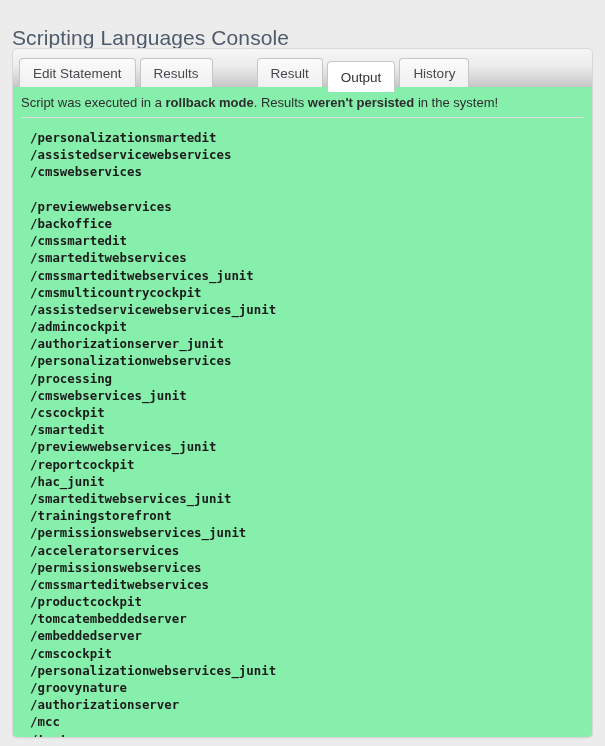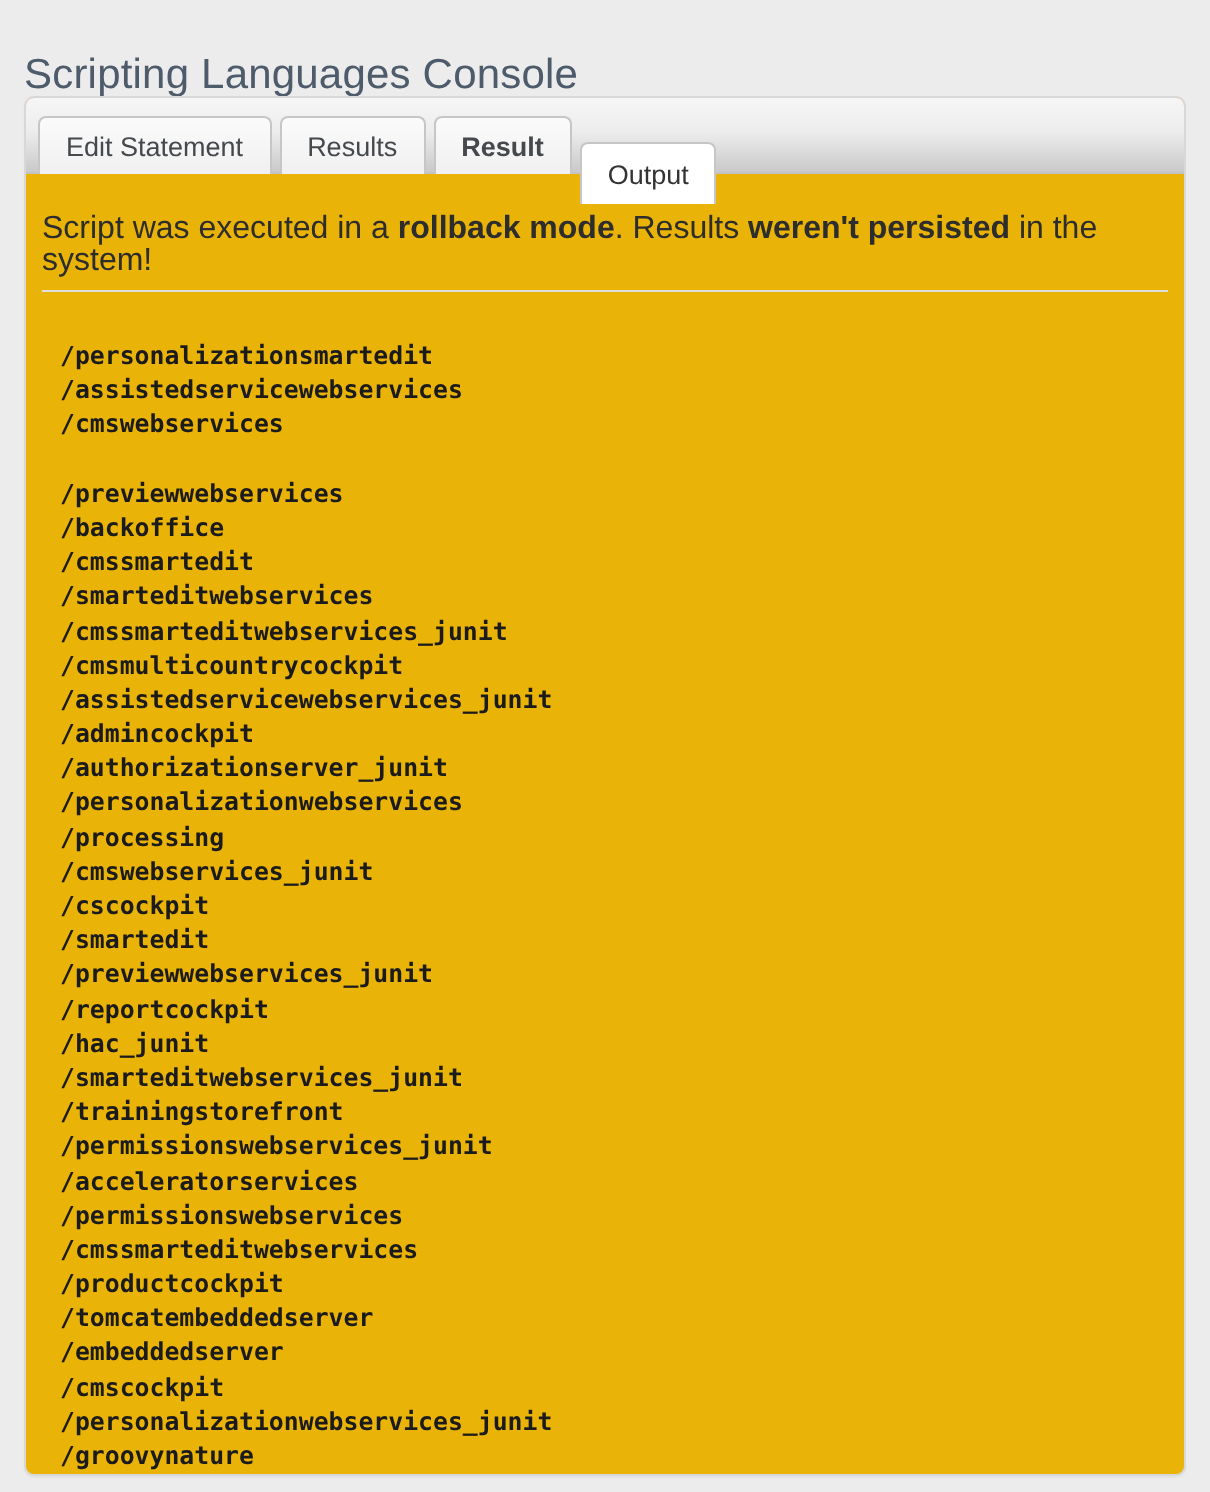--- a/index.html
+++ b/index.html
@@ -22,21 +22,21 @@
     letter-spacing: 0.1px;
     line-height: 26px;
   }
 
   #console-panel {
     position: absolute;
     left: 12px;
     top: 48px;
     width: 581px;
     height: 690px;
-    background: #eab308;
+    background: #86efac;
     border: 1px solid #d8d8d8;
     border-radius: 5px;
     box-sizing: border-box;
     box-shadow: 0 1px 1px rgba(0,0,0,0.04);
     overflow: hidden;
   }
 
   #tab-strip {
     height: 38px;
     background: linear-gradient(to bottom, #f6f6f6 0%, #ededed 45%, #c9c9c9 100%);
@@ -62,36 +62,37 @@
     border-bottom: none;
     border-radius: 4px 4px 0 0;
     box-sizing: border-box;
     cursor: pointer;
     white-space: nowrap;
     position: relative;
     top: 1px;
   }
 
   .tab.bold {
-    font-weight: bold;
+    font-weight: normal;
+    margin-left: 40px;
   }
 
   .tab.active {
     background: #ffffff;
     border-color: #c6c6c6;
     color: #333333;
     height: 31px;
-    top: 16px;
+    top: 6px;
     z-index: 3;
   }
 
   #notice-bar {
     padding: 8px 0 6px 0;
-    margin: 12px 8px;
-    font-size: 16px;
+    margin: 0 8px;
+    font-size: 13px;
     color: #2d2d2d;
     border-bottom: 1px solid #dedede;
     line-height: 16px;
   }
   #notice-bar b { font-weight: bold; }
 
   #output-body {
     padding: 11px 0 0 17px;
     font-family: "DejaVu Sans Mono", monospace;
     font-size: 12.4px;
@@ -108,20 +109,21 @@
 
 <h1 id="page-title">Scripting Languages Console</h1>
 
 <div id="console-panel">
 
   <div id="tab-strip">
       <div class="tab">Edit Statement</div>
       <div class="tab">Results</div>
       <div class="tab bold">Result</div>
       <div class="tab active">Output</div>
+      <div class="tab">History</div>
     </div>
 
   <div id="notice-bar">
     <span>Script was executed in a </span><b>rollback mode</b><span>. Results </span><b>weren't persisted</b><span> in the system!</span>
   </div>
 
   <div id="output-body"><div class="out-line">/personalizationsmartedit</div><div class="out-line">/assistedservicewebservices</div><div class="out-line">/cmswebservices</div><div class="out-line blank">&nbsp;</div><div class="out-line">/previewwebservices</div><div class="out-line">/backoffice</div><div class="out-line">/cmssmartedit</div><div class="out-line">/smarteditwebservices</div><div class="out-line">/cmssmarteditwebservices_junit</div><div class="out-line">/cmsmulticountrycockpit</div><div class="out-line">/assistedservicewebservices_junit</div><div class="out-line">/admincockpit</div><div class="out-line">/authorizationserver_junit</div><div class="out-line">/personalizationwebservices</div><div class="out-line">/processing</div><div class="out-line">/cmswebservices_junit</div><div class="out-line">/cscockpit</div><div class="out-line">/smartedit</div><div class="out-line">/previewwebservices_junit</div><div class="out-line">/reportcockpit</div><div class="out-line">/hac_junit</div><div class="out-line">/smarteditwebservices_junit</div><div class="out-line">/trainingstorefront</div><div class="out-line">/permissionswebservices_junit</div><div class="out-line">/acceleratorservices</div><div class="out-line">/permissionswebservices</div><div class="out-line">/cmssmarteditwebservices</div><div class="out-line">/productcockpit</div><div class="out-line">/tomcatembeddedserver</div><div class="out-line">/embeddedserver</div><div class="out-line">/cmscockpit</div><div class="out-line">/personalizationwebservices_junit</div><div class="out-line">/groovynature</div><div class="out-line">/authorizationserver</div><div class="out-line">/mcc</div><div class="out-line">/test</div></div>
 
 </div>
 

